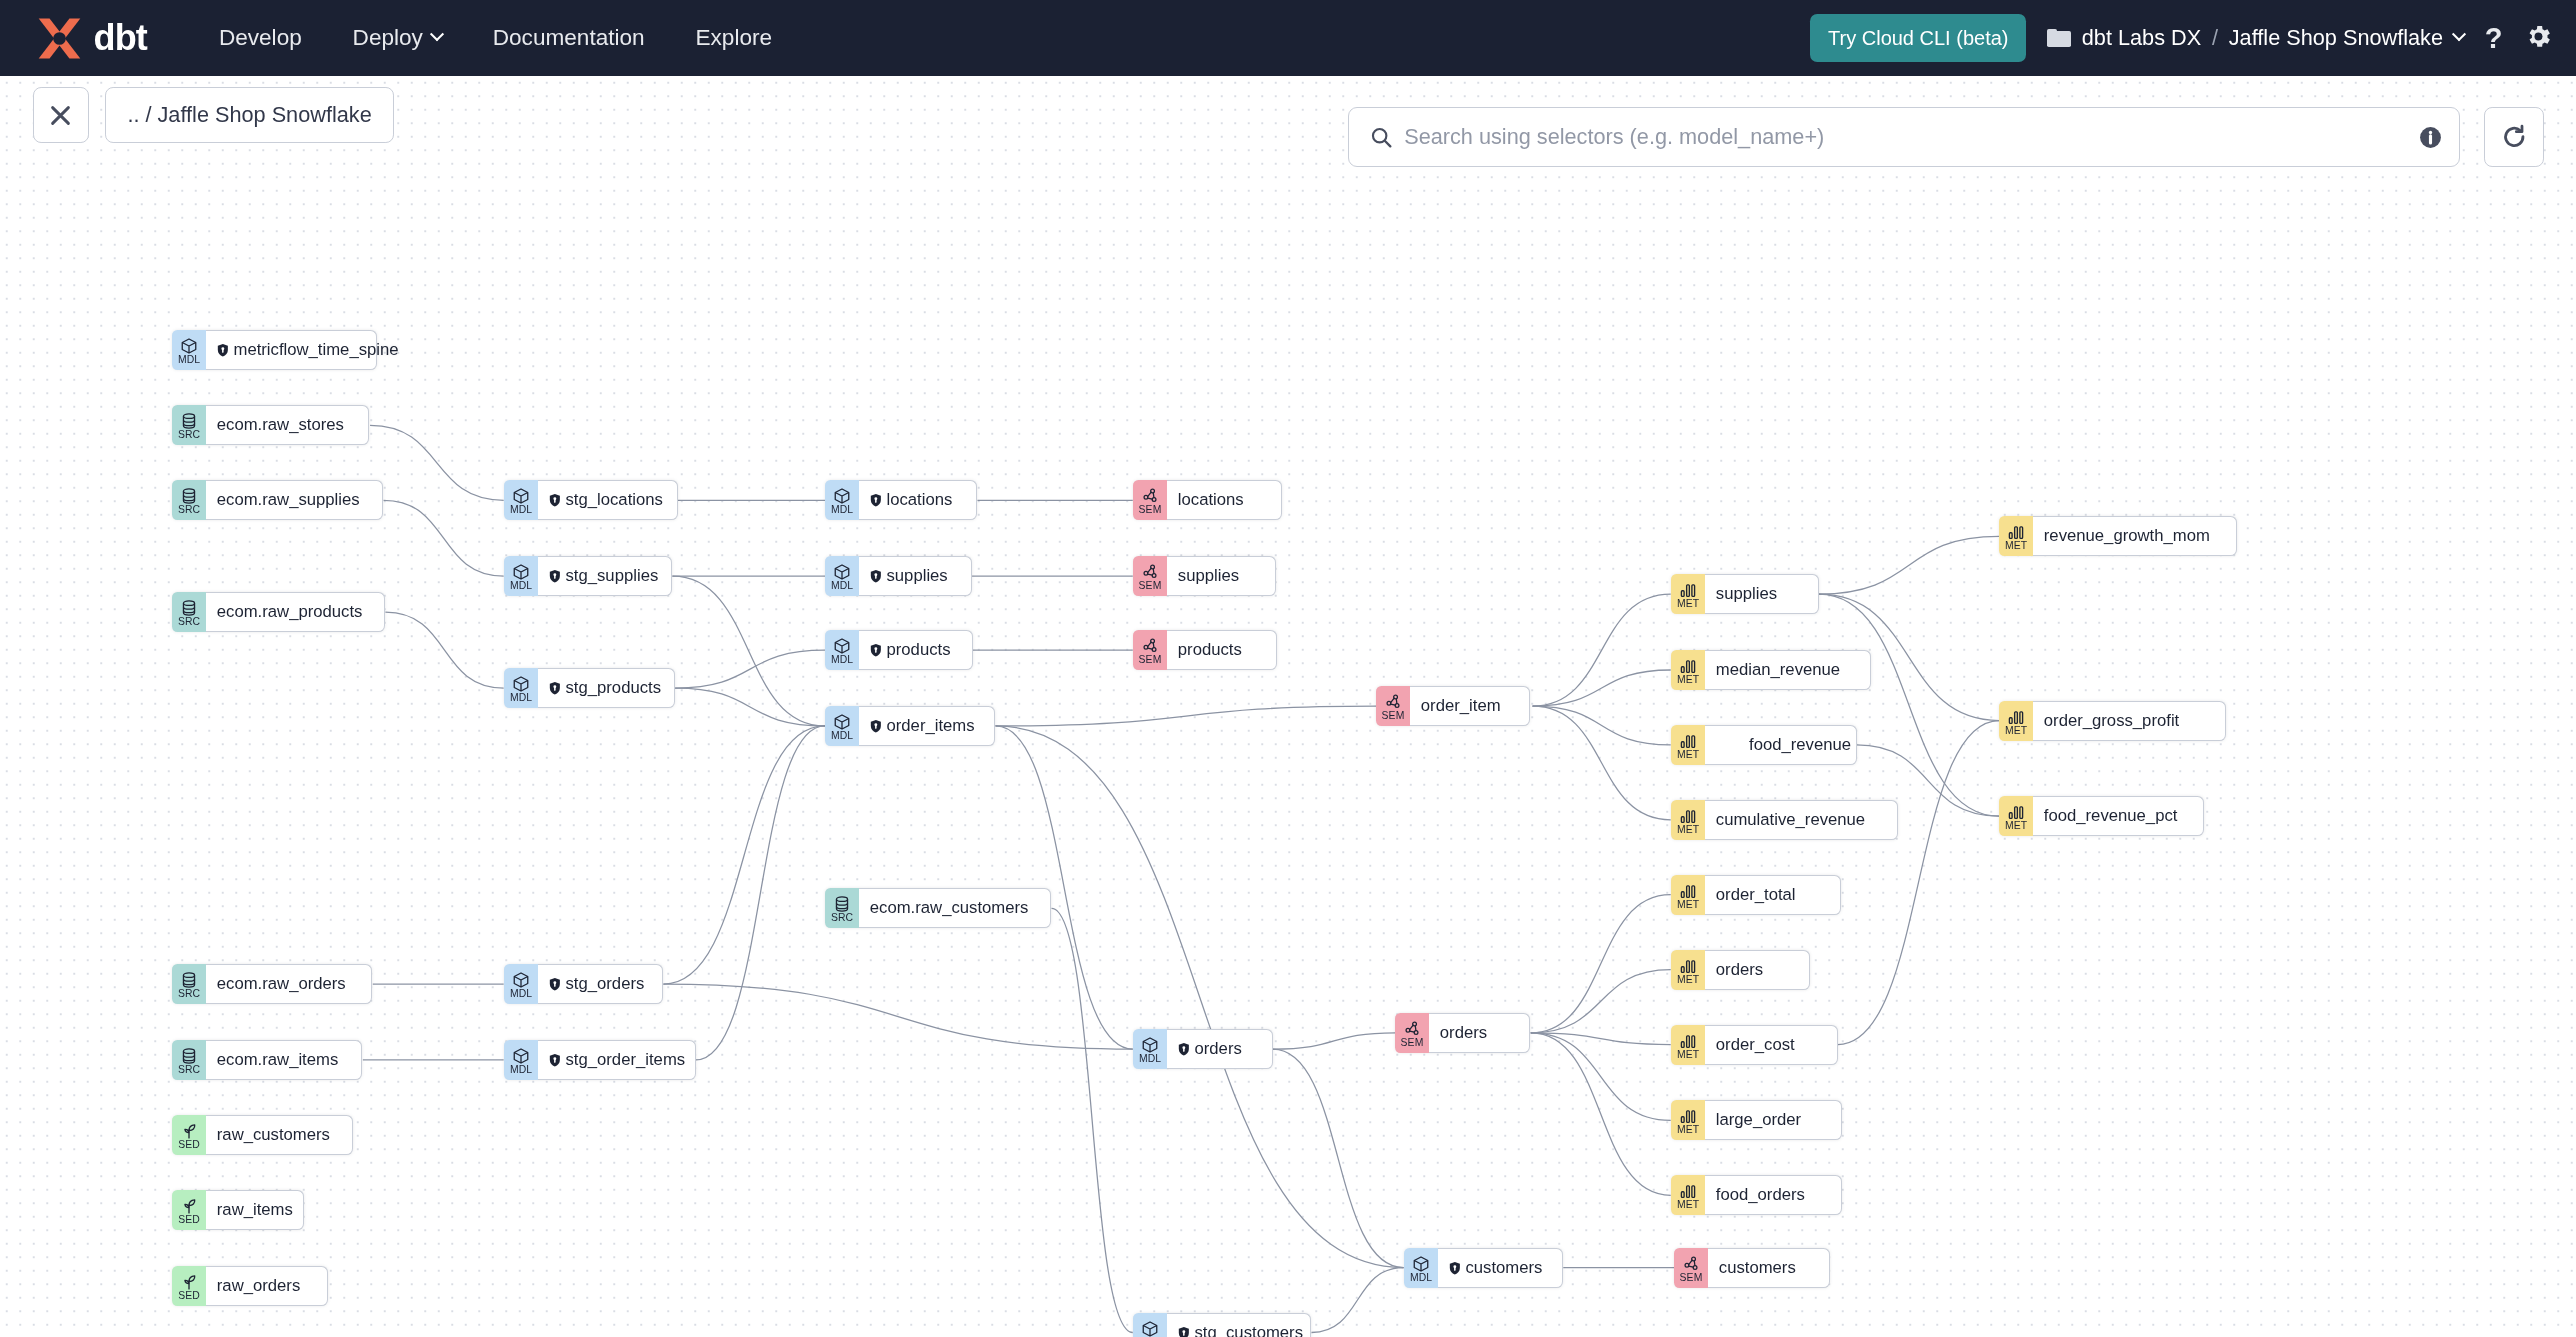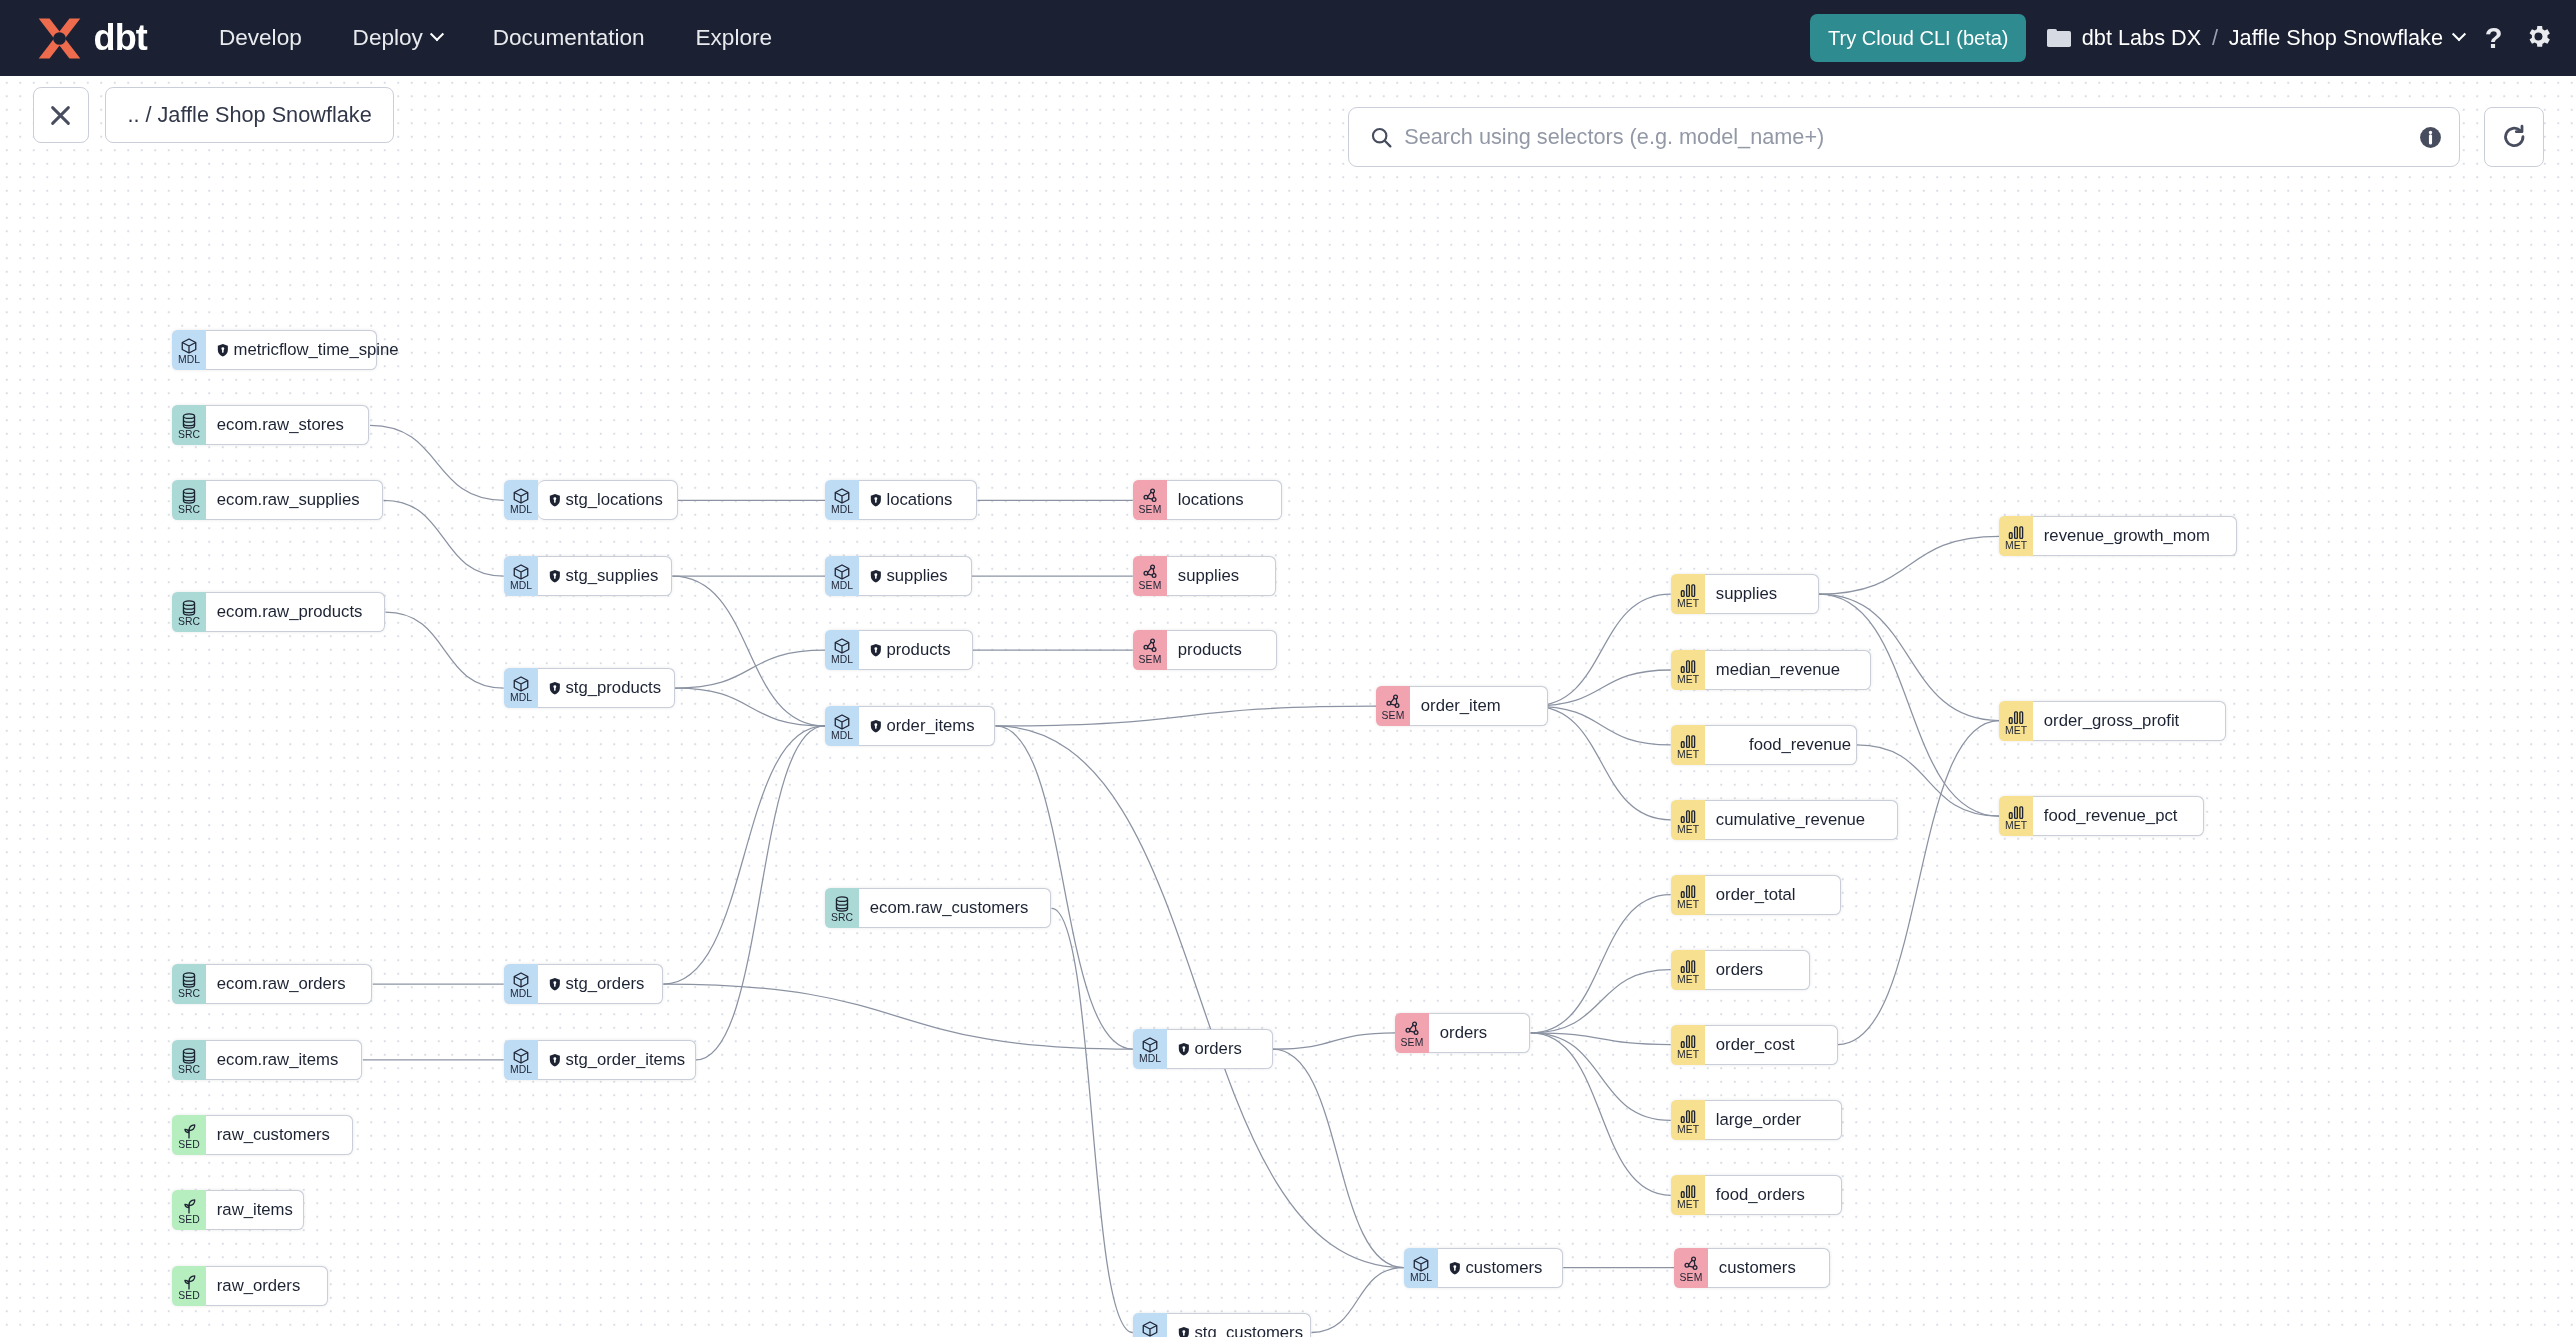--- a/index.html
+++ b/index.html
@@ -340,21 +340,21 @@
       <div class="node t-MDL" style="left: 504px; top: 404px;">
         <div class="badge">
           <div class="glyph">
             <svg width="18" height="18" viewBox="0 0 24 24">
               <path d="M12 2.6 21 7.3v9.4L12 21.4 3 16.7V7.3Z" fill="none" stroke="#1d2333" stroke-width="1.7" stroke-linejoin="round"></path>
          <path d="M3 7.3 12 12l9-4.7M12 12v9.4" fill="none" stroke="#1d2333" stroke-width="1.7" stroke-linejoin="round"></path>
             </svg>
           </div>
           <div class="tag">MDL</div>
         </div>
-        <div class="nlabel" style="width: 140px; border-radius: 7px;">
+        <div class="nlabel" style="width: 140px;">
           <svg class="shield" width="11.7" height="14.4" viewBox="0 0 20 24">
             <path d="M10 1.2 18.6 4.4v7.1c0 5.2-3.6 9.3-8.6 11.3C5 20.8 1.4 16.7 1.4 11.5V4.4Z" fill="#1d2333"></path>
                  <circle cx="10" cy="9.6" r="2.5" fill="#fff"></circle>
                  <path d="M10 11.2 v4.1" stroke="#fff" stroke-width="2.6" stroke-linecap="round"></path>
           </svg>
           <span>stg_locations</span>
         </div>
       </div>
       <div class="node t-MDL" style="left: 504px; top: 480px;">
         <div class="badge">
@@ -634,21 +634,21 @@
           <div class="glyph">
             <svg width="18" height="18" viewBox="0 0 24 24">
               <circle cx="6.6" cy="13.8" r="2.5" fill="none" stroke="#1d2333" stroke-width="1.7"></circle>
          <circle cx="17.4" cy="16.6" r="2.5" fill="none" stroke="#1d2333" stroke-width="1.7"></circle>
          <circle cx="15.4" cy="5.4" r="2.5" fill="none" stroke="#1d2333" stroke-width="1.7"></circle>
          <path d="M8.9 12.9 13.6 6.9M8.9 14.9 15 16.2M16.4 7.8 17.2 14.1" stroke="#1d2333" stroke-width="1.7" stroke-linecap="round"></path>
             </svg>
           </div>
           <div class="tag">SEM</div>
         </div>
-        <div class="nlabel" style="width: 138px;">
+        <div class="nlabel" style="width: 120px;">
           <span>order_item</span>
         </div>
       </div>
       <div class="node t-SEM" style="left: 1395px; top: 937px;">
         <div class="badge">
           <div class="glyph">
             <svg width="18" height="18" viewBox="0 0 24 24">
               <circle cx="6.6" cy="13.8" r="2.5" fill="none" stroke="#1d2333" stroke-width="1.7"></circle>
          <circle cx="17.4" cy="16.6" r="2.5" fill="none" stroke="#1d2333" stroke-width="1.7"></circle>
          <circle cx="15.4" cy="5.4" r="2.5" fill="none" stroke="#1d2333" stroke-width="1.7"></circle>

